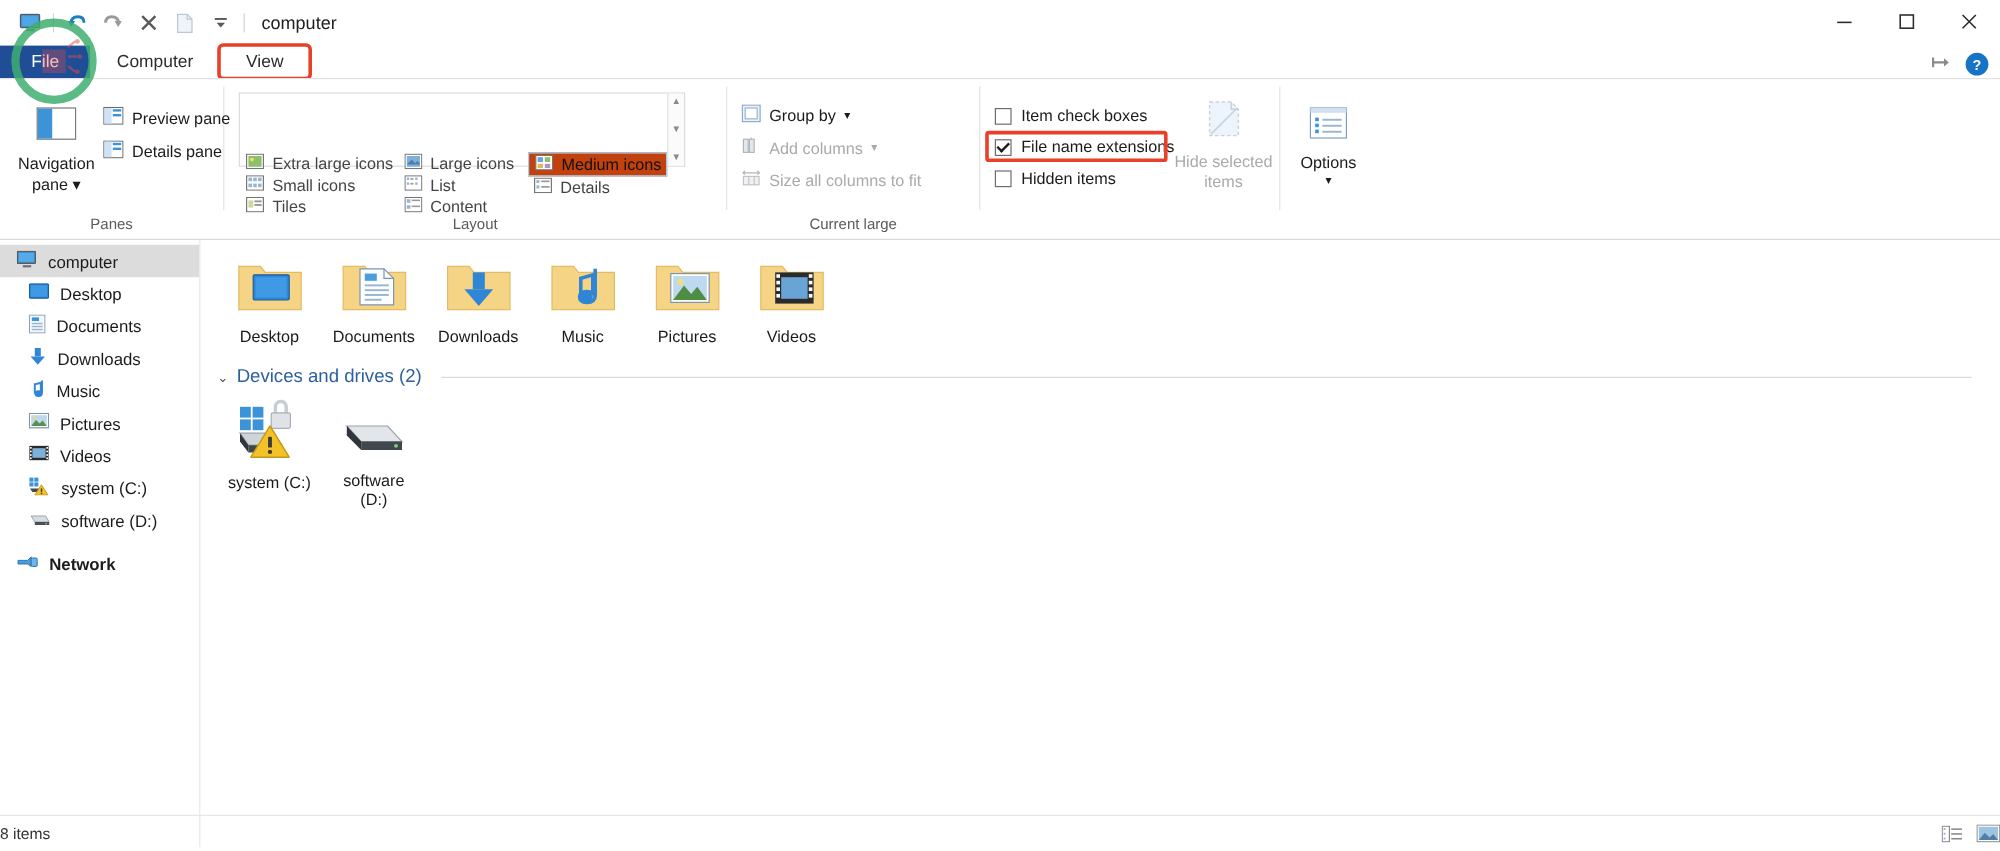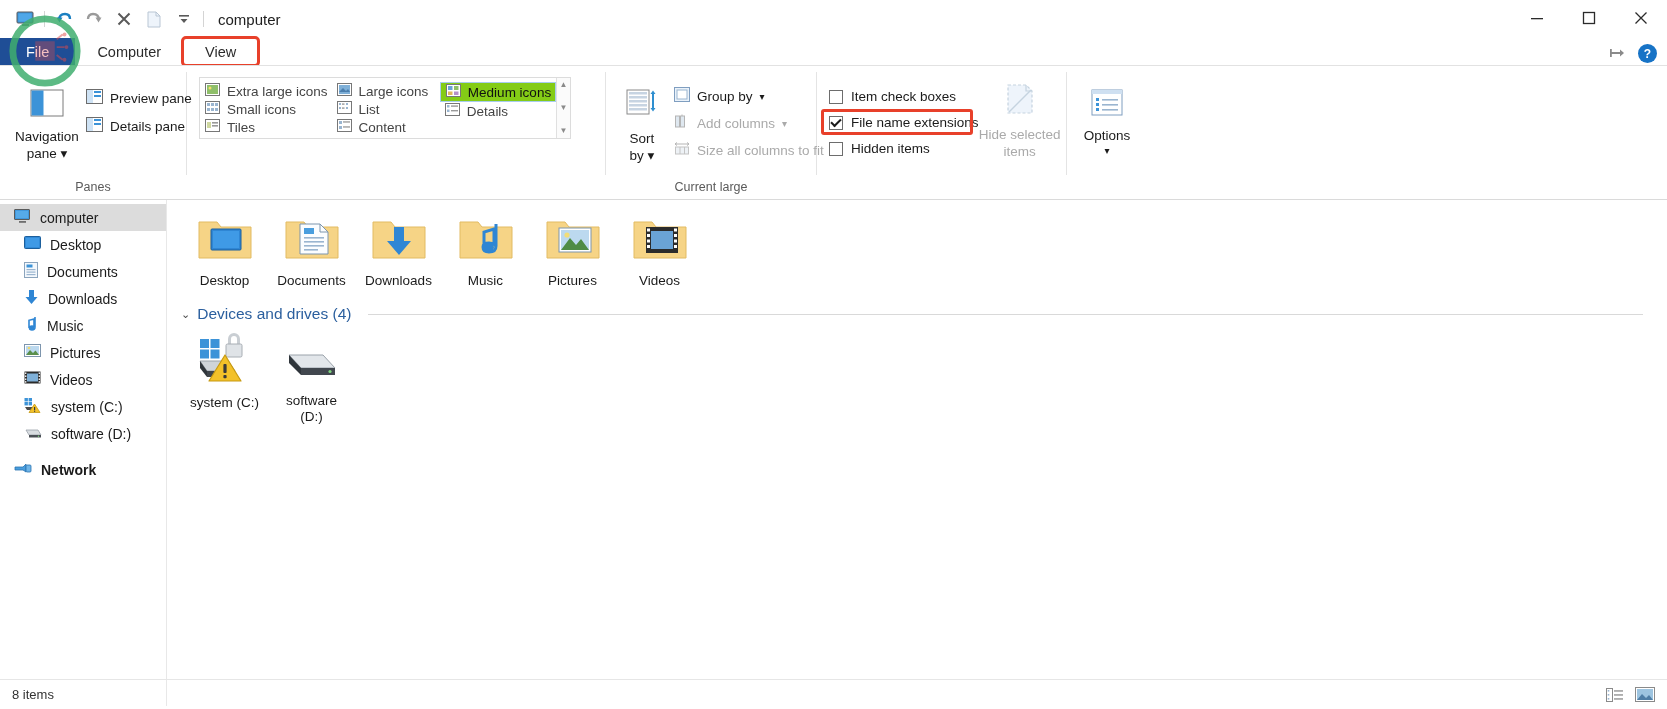--- a/index.html
+++ b/index.html
@@ -64,24 +64,24 @@
   .bigbtn .gl{ margin-bottom:7px; }
   .small-list{ display:flex; flex-direction:column; gap:10px; padding-top:16px; }
   .smallbtn{ display:flex; align-items:center; gap:7px; font-size:13.5px; color:#1b1b1b; white-space:nowrap;text-align:center; }
 
   
   .layout-grp{ width:418px; }
   .layout-box{
     margin-left:12px; margin-top:4px; width:372px; height:62px;
     border:1px solid #dcdcdc; background:#fff; display:flex; position:relative;
   }
-  .layout-col{ display:flex; flex-direction:column; justify-content:flex-start; padding:4px 0; }
+  .layout-col{ display:flex; flex-direction:column; justify-content:flex-start; padding:4px 0;margin-top:45px; }
   .lc1{ width:132px; } .lc2{ width:118px; } .lc3{ width:124px; }
   .lopt{ display:flex; align-items:center; gap:7px; font-size:13.5px; color:#444; padding:1px 4px 1px 5px; white-space:nowrap; }
-  .lopt.selected{ background:#84cc16; border:1px solid #a8cdee; color:#111; }
+  .lopt.selected{ background:#c2410c; border:1px solid #a8cdee; color:#111; }
   .layout-scroll{
     width:15px; border-left:1px solid #e0e0e0; display:flex; flex-direction:column;
     justify-content:space-between; align-items:center; padding:3px 0; background:#fbfbfb;
   }
   .sarrow{ font-size:8px; color:#8a8a8a; line-height:1; }
 
   
   .cv-grp{ width:210px; }
   .cv-inner{ display:flex; padding-left:8px; }
   .cv-list{ display:flex; flex-direction:column; gap:9px; padding-top:14px; padding-left:4px; }
@@ -131,21 +131,21 @@
     display:flex; align-items:center; gap:7px; margin:16px 0 6px 0; padding-right:24px;
   }
   .gh-chev{ color:#4a4a4a; font-size:11px; }
   .gh-text{ color:#2b5f9e; font-size:15.5px; }
   .gh-line{ flex:1; height:1px; background:#d9d9d9; margin-left:10px; }
 
   
   .statusbar{
     position:absolute; bottom:0; left:0; right:0; height:30px;
     border-top:1px solid #e6e6e6; display:flex; align-items:center;
-    padding:0 12px; font-size:13px; color:#333;
+    padding:0 0; font-size:13px; color:#333;
   }
   .sb-right{ margin-left:auto; display:flex; gap:10px; align-items:center; }
   .sb-btn{ width:20px;height:18px; display:flex;align-items:center;justify-content:center; }
 
   
   .watermark{
     position:absolute; left:6px; top:12px; width:78px; height:78px;
     pointer-events:none; z-index:30;
   }
 </style>
@@ -383,45 +383,27 @@
               <span>&nbsp;</span>
             </div>
         </div>
         <div class="layout-scroll">
           <div class="sarrow">▲</div>
           <div class="sarrow">▼</div>
           <div class="sarrow">▼</div>
         </div>
       </div>
     </div>
+    <div class="rgroup-label">Layout</div>
   </div>
   <div class="rsep"></div>
 
   <div class="rgroup cv-grp">
     <div class="rgroup-body">
       <div class="cv-inner">
-        <div class="bigbtn" style="width:56px">
-          <span class="gl">
-            <svg width="32" height="30" viewBox="0 0 32 30">
-              <rect x="1" y="1" width="22" height="24" fill="#fff" stroke="#8a8a8a"></rect>
-              <g fill="#c7d4e2">
-                <rect x="3" y="3" width="18" height="2.5"></rect>
-                  <rect x="3" y="7" width="18" height="2.5"></rect>
-                <rect x="3" y="11" width="18" height="2.5"></rect>
-                  <rect x="3" y="15" width="18" height="2.5"></rect>
-                <rect x="3" y="19" width="18" height="2.5"></rect>
-              </g>
-              <path d="M27 3 V21" stroke="#2f8fd0" stroke-width="2"></path>
-              <path d="M24.5 5 L27 1.5 L29.5 5 Z" fill="#2f8fd0"></path>
-              <path d="M24.5 19 L27 22.5 L29.5 19 Z" fill="#2f8fd0"></path>
-            </svg>
-          </span>
-          <span>Sort</span>
-          <span><span>by</span> ▾</span>
-        </div>
         <div class="cv-list">
           <div class="smallbtn">
             <span>
               <svg width="16" height="15" viewBox="0 0 16 15">
                   <rect x="0.5" y="0.5" width="15" height="14" fill="#eaf2fa" stroke="#7f9ec0"></rect>
                   <rect x="3" y="3" width="10" height="9" fill="#fff" stroke="#9ab5d0"></rect>
                 </svg>
             </span>
             <span>Group by</span>
             <span style="font-size:10px">▾</span>
@@ -720,21 +702,21 @@
                 <rect x="42" y="29" width="3" height="3"></rect>
             </g>
           </svg>
         </span>
         <span class="label">Videos</span>
       </div>
     </div>
 
     <div class="group-header">
       <span class="gh-chev">⌄</span>
-      <span class="gh-text">Devices and drives (4)</span>
+      <span class="gh-text">Devices and drives (2)</span>
       <span class="gh-line"></span>
     </div>
 
     <div class="icon-row">
       <div class="fileitem">
         <span>
           <svg width="62" height="50" viewBox="0 0 62 50">
             <rect x="6" y="6" width="9" height="9" fill="#3c93d8"></rect>
               <rect x="16.5" y="6" width="9" height="9" fill="#3c93d8"></rect>
             <rect x="6" y="16.5" width="9" height="9" fill="#3c93d8"></rect>

